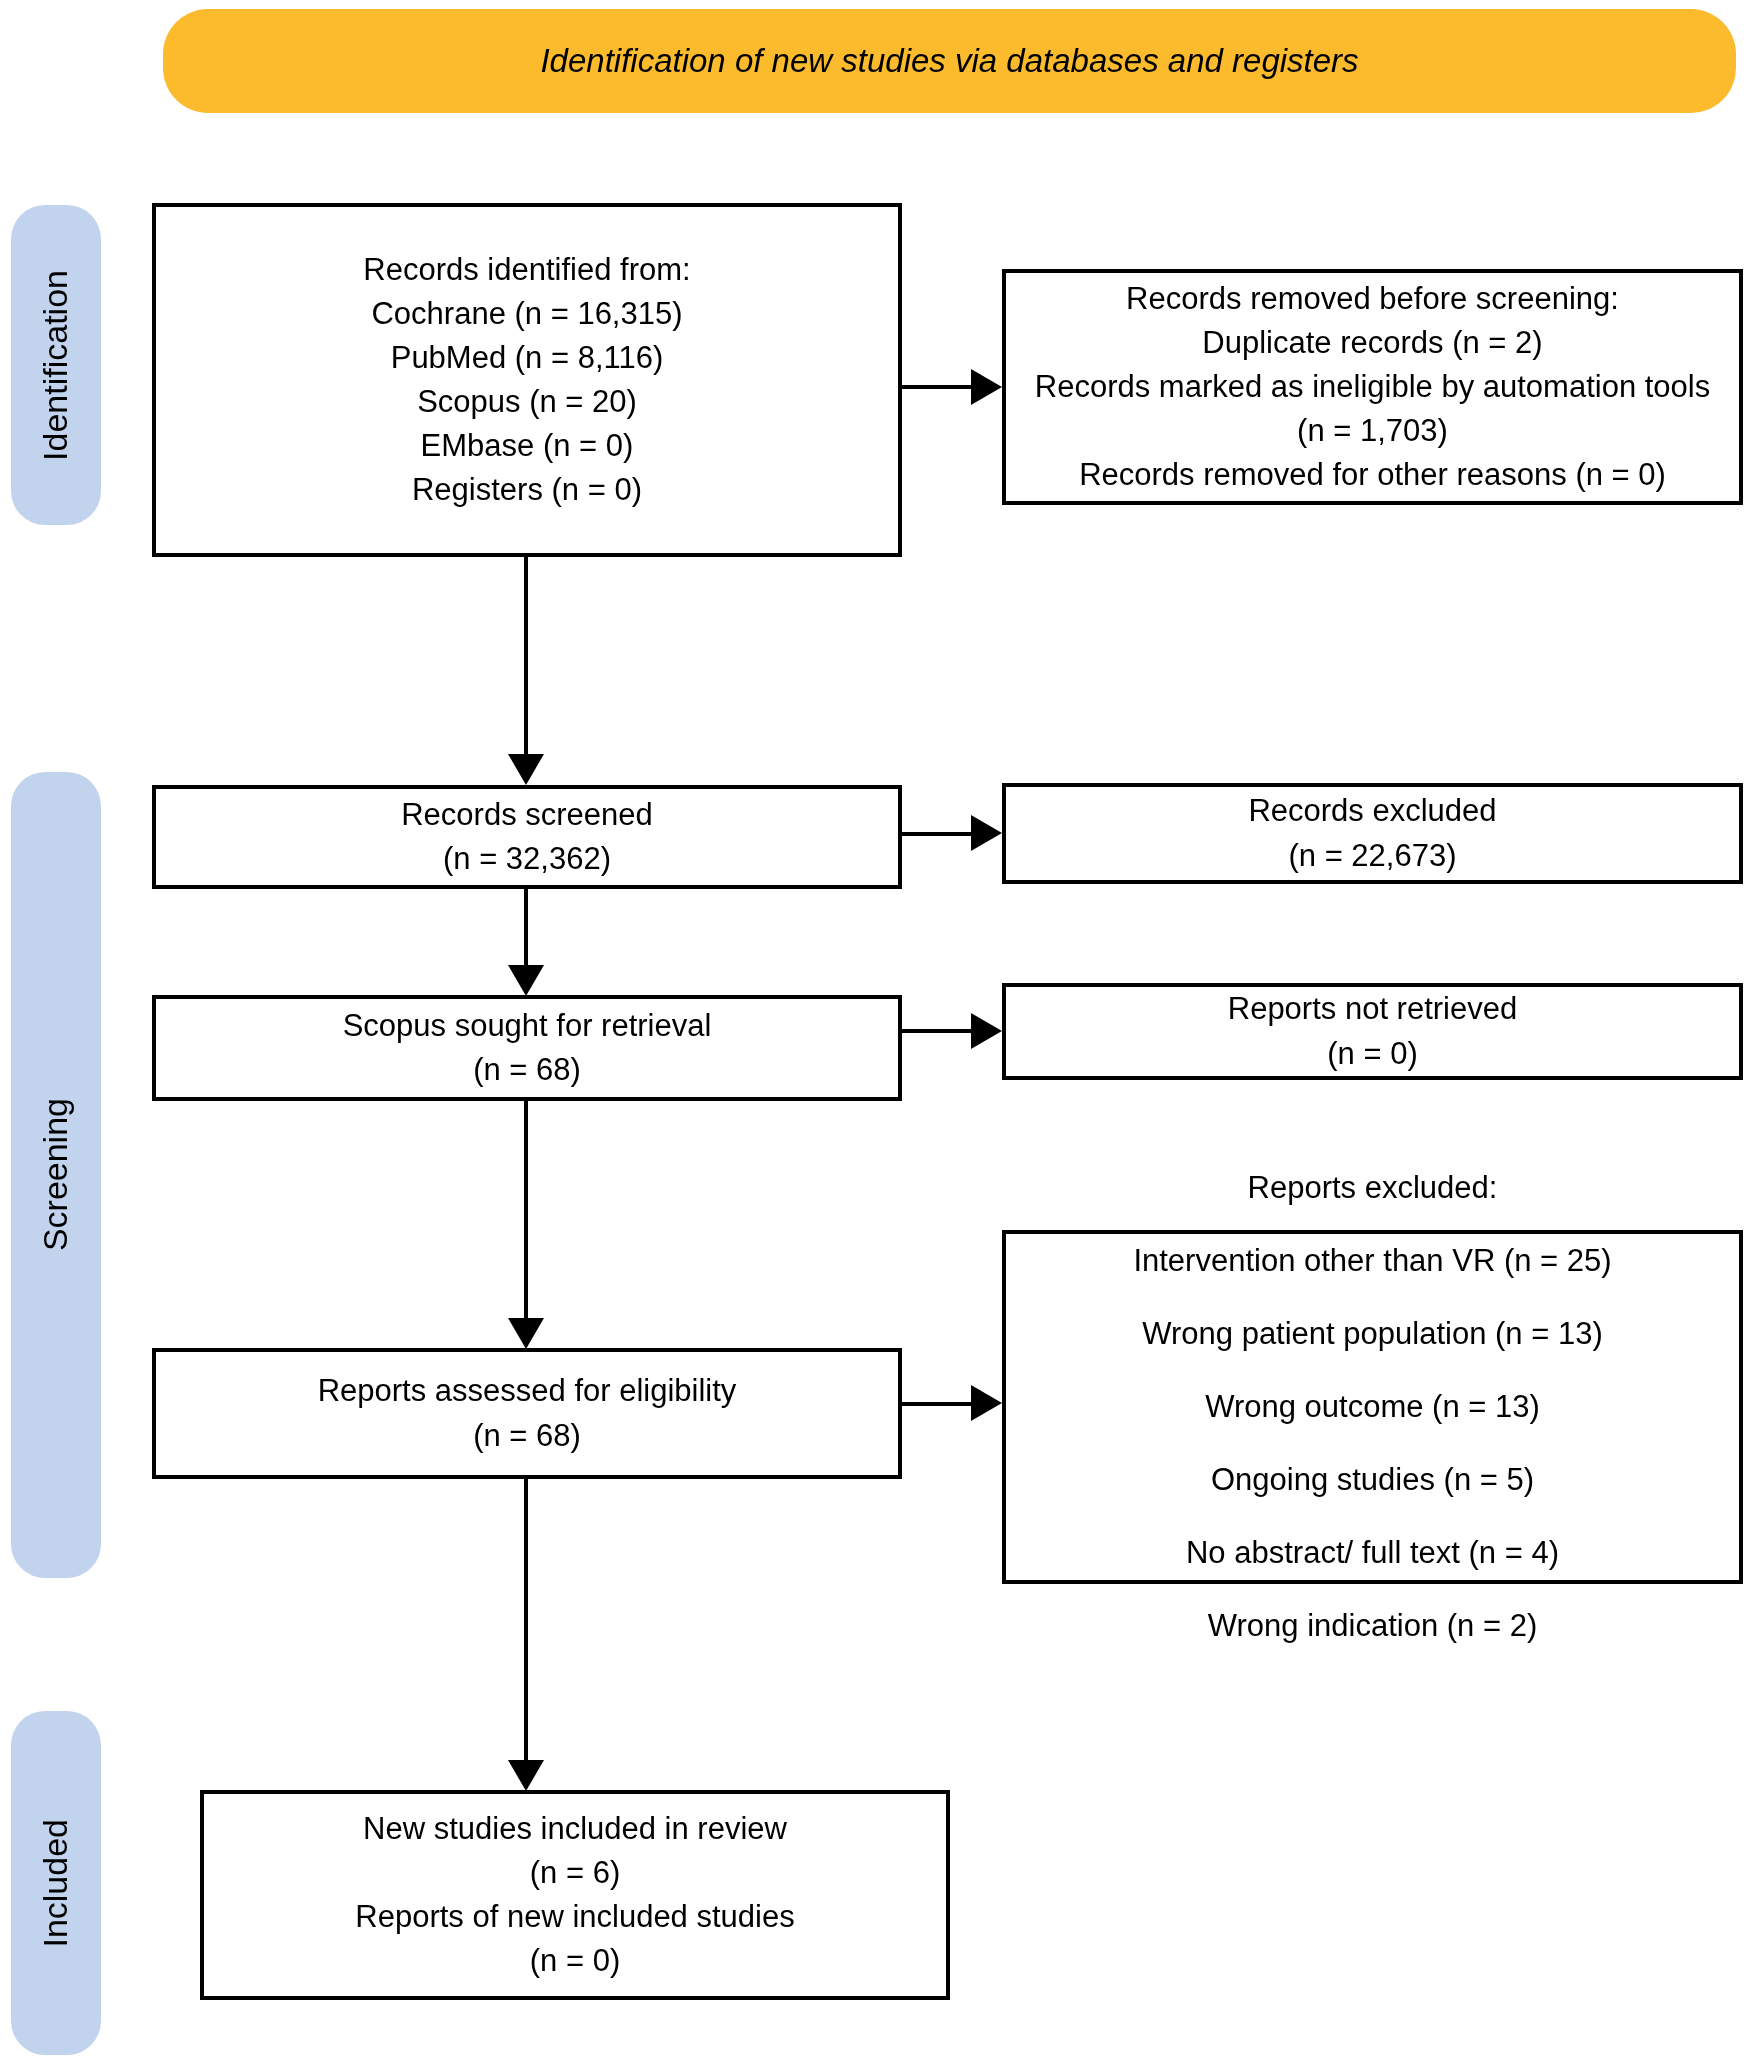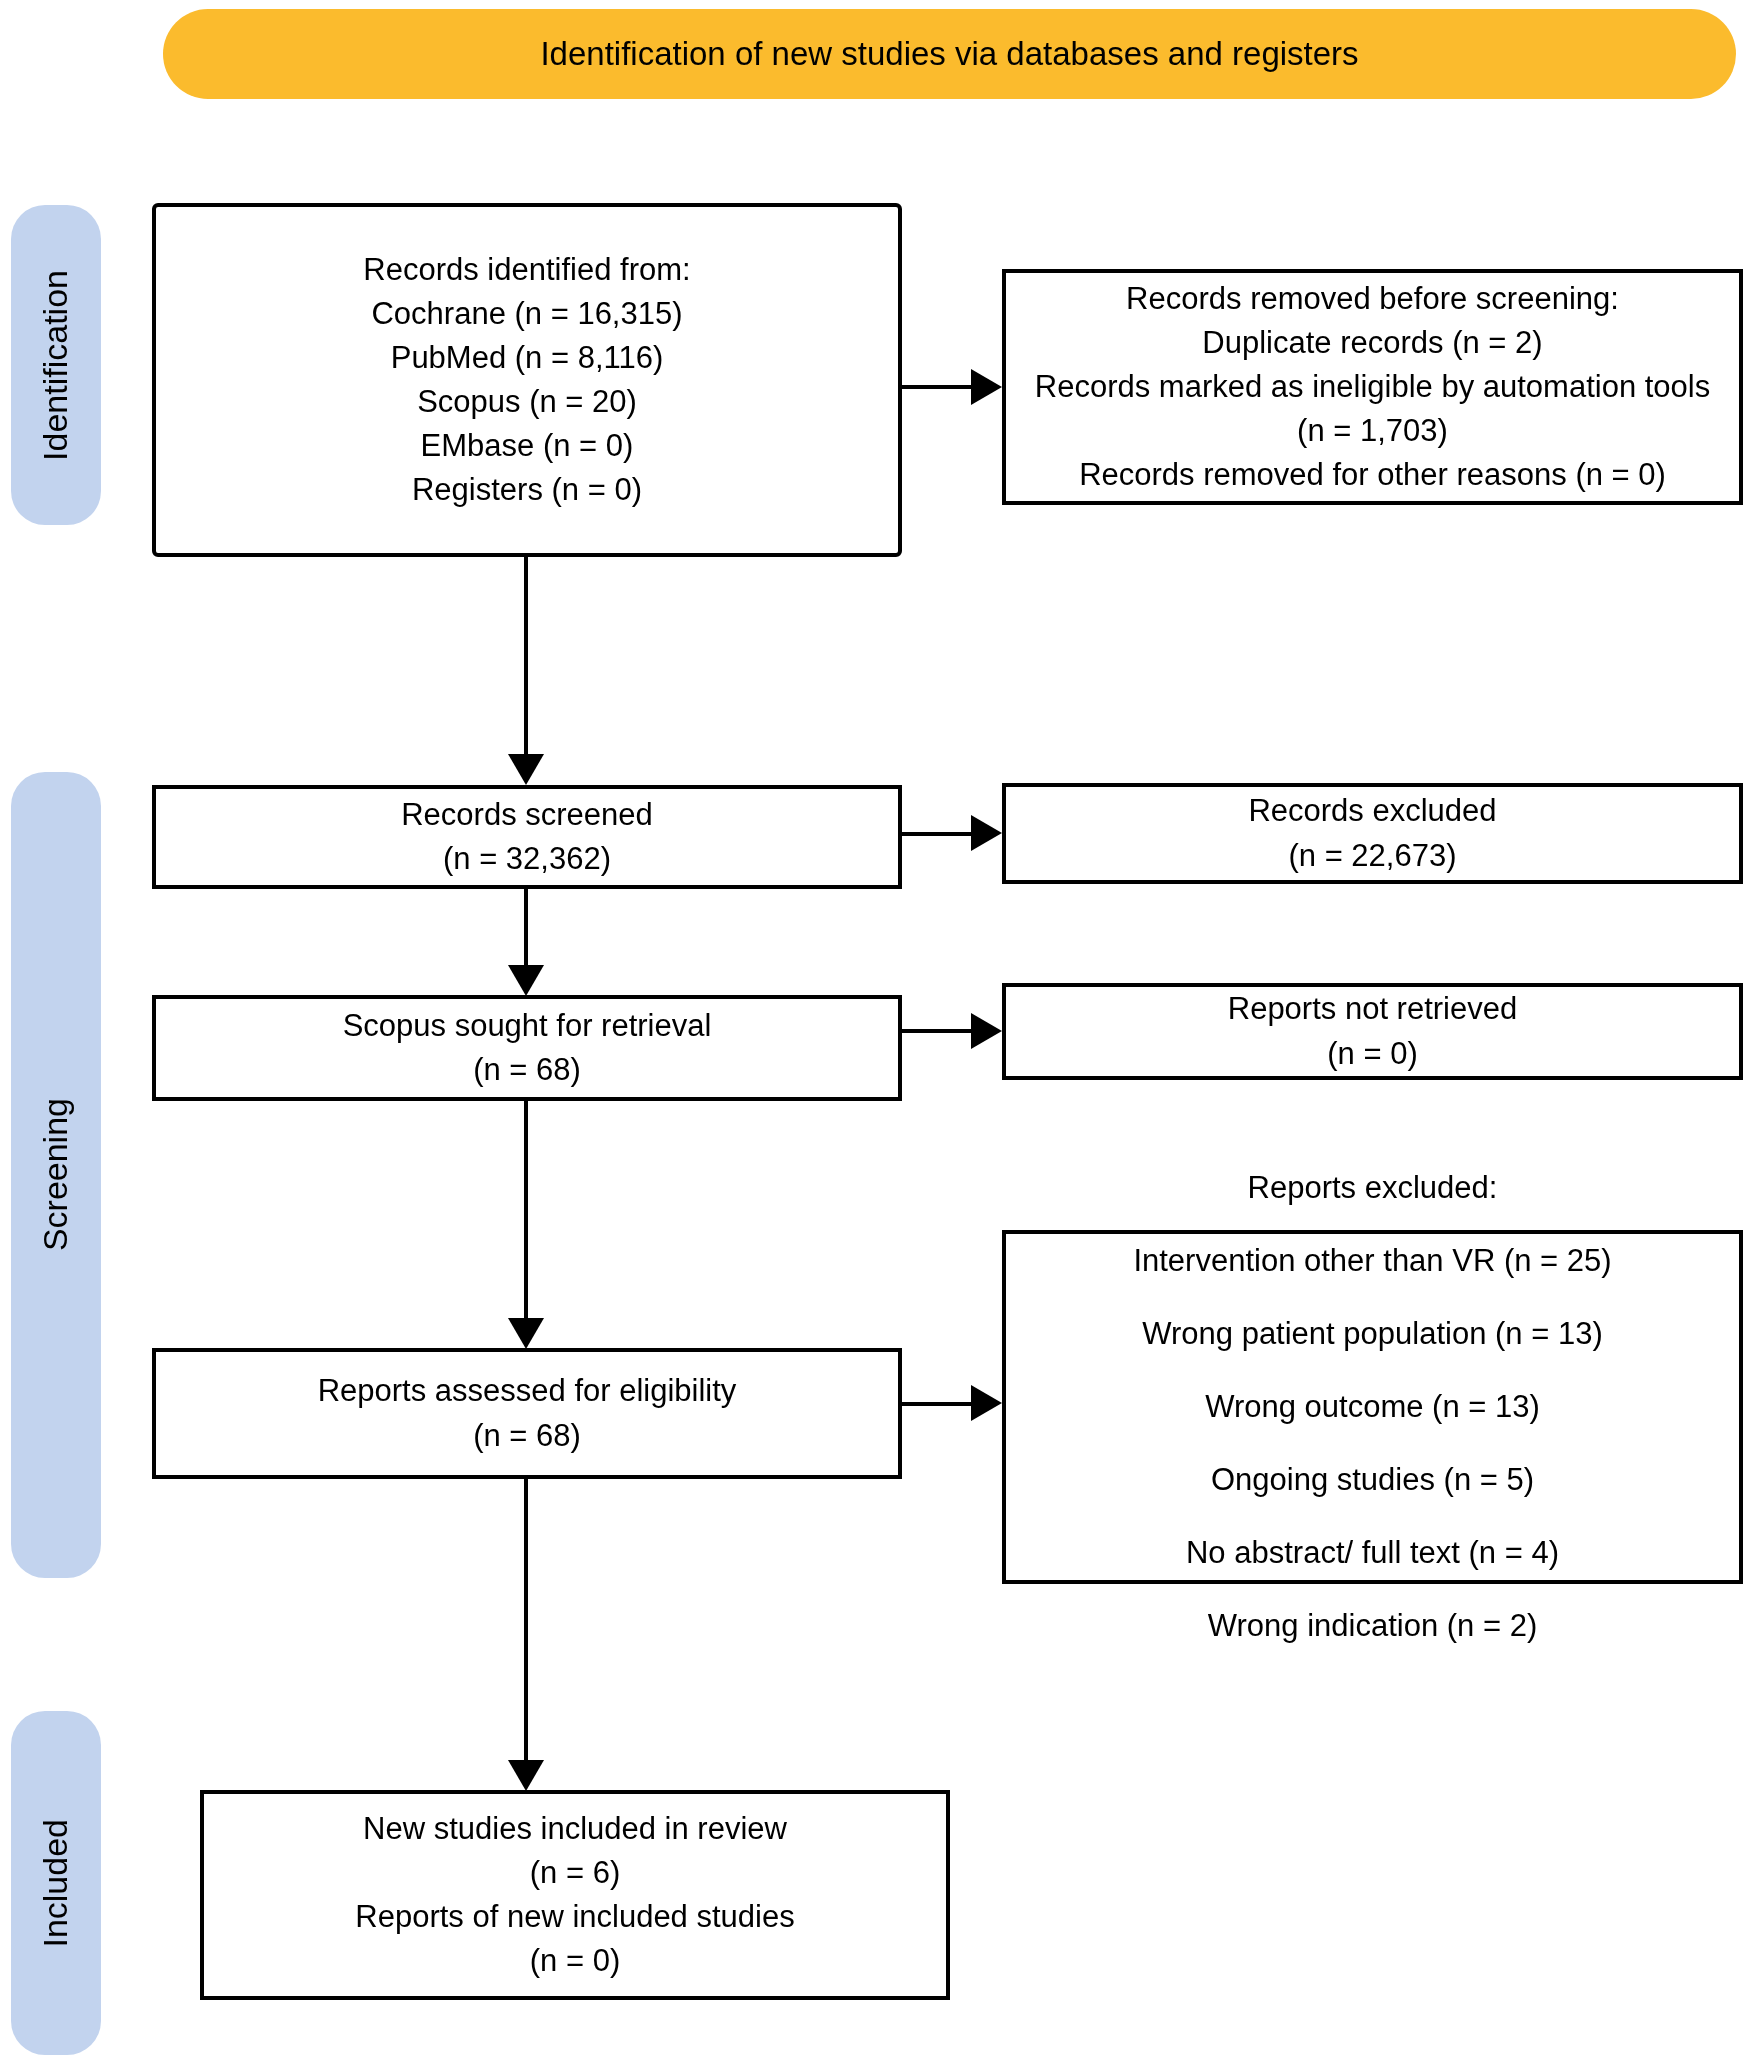--- a/index.html
+++ b/index.html
@@ -7,25 +7,26 @@
     position: relative;
     width: 1761px;
     height: 2066px;
     background: #ffffff;
     font-family: "Liberation Sans", sans-serif;
     color: #000000;
   }
   .banner {
     position: absolute;
     left: 163px; top: 9.2px;
-    width: 1573px; height: 90px;
+    width: 1573px; height: 104px;
     background: #FBBB2D;
     border-radius: 45px;
     display: flex; align-items: center; justify-content: center;
     font-size: 33px;
+    font-style: italic;
   }
   .stage-bar {
     position: absolute;
     left: 10.6px; width: 90px;
     background: #C2D3EE;
     border-radius: 34px;
     display: flex; align-items: center; justify-content: center;
   }
   .stage-bar span {
     writing-mode: vertical-rl;
@@ -41,21 +42,21 @@
     box-sizing: border-box;
     background: #ffffff;
     border: 4.2px solid #000000;
     display: flex; flex-direction: column;
     align-items: center; justify-content: center;
     text-align: center;
     font-size: 31px;
     line-height: 1.42;
     padding: 5.6px 17px;
   }
-  .box-identified       { left: 152px;  top: 203px;  width: 750px; height: 354px; border-radius: 6px; }
+  .box-identified       { left: 152px;  top: 203px;  width: 750px; height: 354px; }
   .box-removed          { left: 1002px; top: 269px;  width: 741px; height: 236px; }
   .box-screened         { left: 152px;  top: 785px; width: 750px; height: 104px; }
   .box-excluded         { left: 1002px; top: 783px; width: 741px; height: 101px; }
   .box-sought           { left: 152px;  top: 995px; width: 750px; height: 106px; }
   .box-not-retrieved    { left: 1002px; top: 983px; width: 741px; height: 97px; }
   .box-assessed         { left: 152px;  top: 1348px; width: 750px; height: 131px; }
   .box-reports-excluded { left: 1002px; top: 1230px; width: 741px; height: 354px; gap: 29px; }
   .box-included-final   { left: 152px;  top: 1790px; width: 750px; height: 210px; margin-left: 48px; }
   .vline { position: absolute; width: 4.2px; background: #000; left: 524px; }
   .hline { position: absolute; height: 4.2px; background: #000; }

